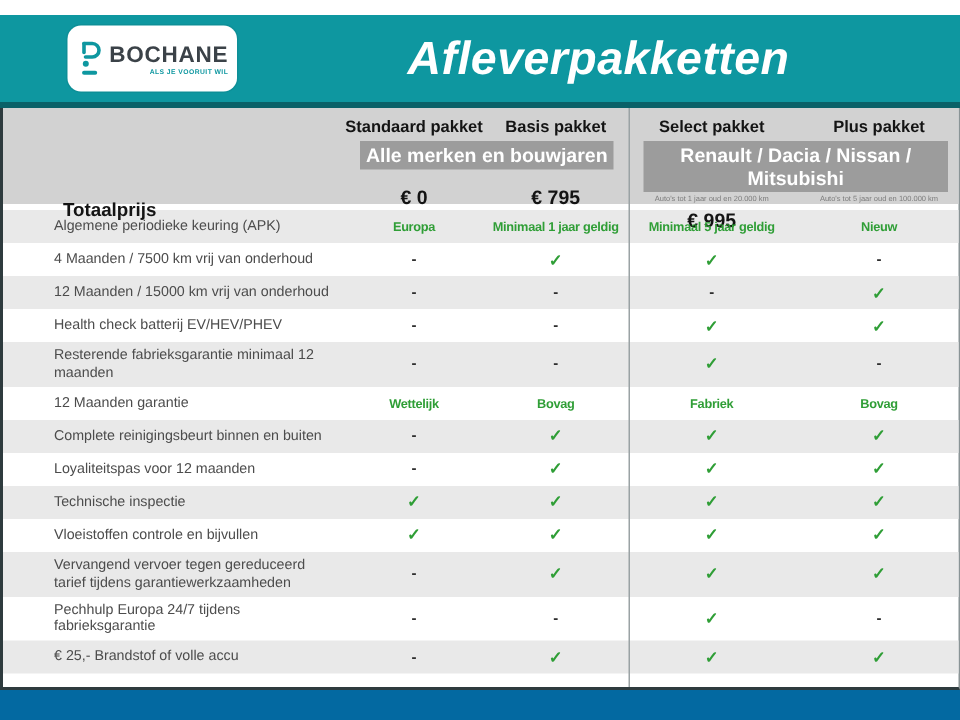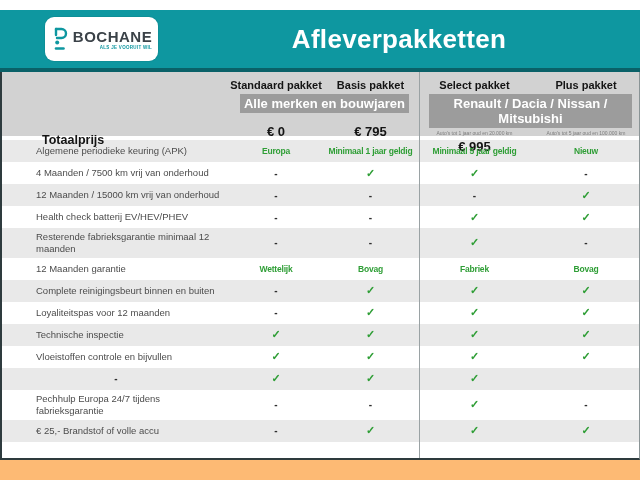--- a/index.html
+++ b/index.html
@@ -1,32 +1,32 @@
 <!DOCTYPE html>
 <html><head>
 <meta charset="utf-8">
 <style>
   * { margin:0; padding:0; box-sizing:border-box; }
   html,body { width:640px; height:480px; overflow:hidden; background:#ffffff;
               font-family:"Liberation Sans", sans-serif; }
 
-  .page { width:640px; height:480px; position:relative; background:#fdba74; }
+  .page { width:640px; height:480px; position:relative; background:#0369a1; }
 
   
   .topstrip { height:10px; background:#fff; }
   .header { height:62px; background:#0e97a0; border-bottom:4px solid #0a6168;
             display:flex; align-items:center; }
   .logo-card { width:113px; height:44px; background:#fff; border-radius:9px;
                margin-left:45px; display:flex; align-items:center; justify-content:center;
                gap:4px; flex:none; box-shadow:0 0 0 1px rgba(0,0,0,0.05); }
   .logo-text-wrap { display:flex; flex-direction:column; align-items:flex-end; }
   .logo-name { font-size:15px; font-weight:700; color:#3b4248; letter-spacing:0.5px; line-height:1; }
   .logo-tagline { font-size:4.5px; font-weight:700; color:#0e97a0; letter-spacing:0.3px; margin-top:1px; }
   .title-zone { flex:1; text-align:center; }
-  .page-title { color:#ffffff; font-size:26px; font-weight:800; letter-spacing:0.3px; }
+  .page-title { color:#ffffff; font-size:31px; font-weight:800; letter-spacing:0.3px;font-style:italic; }
 
   
   .table-wrap { position:relative; height:388px; border-left:2px solid #2e3b3e;
                 border-bottom:2px solid #2e3b3e; border-right:1px solid #8a9496;
                 background:#fff; }
   .divider { position:absolute; left:417px; top:0; bottom:0; width:1px; background:#9aa2a4; }
 
   
   .band { display:grid; grid-template-columns:228px 189px 223px; height:64px; background:#d2d2d2; }
   .price-label { align-self:end; padding:0 0 7px 40px; font-weight:700; font-size:12.5px; color:#141414; }
@@ -182,20 +182,21 @@
           <div class="val check">✓</div>
         </div>
         <div class="row">
           <div class="label">Vloeistoffen controle en bijvullen</div>
           <div class="val check">✓</div>
           <div class="val check">✓</div>
           <div class="val check">✓</div>
           <div class="val check">✓</div>
         </div>
         <div class="row">
+          <div class="label">Vervangend vervoer tegen gereduceerd tarief tijdens garantiewerkzaamheden</div>
           <div class="val dash">-</div>
           <div class="val check">✓</div>
           <div class="val check">✓</div>
           <div class="val check">✓</div>
         </div>
         <div class="row">
           <div class="label">Pechhulp Europa 24/7 tijdens fabrieksgarantie</div>
           <div class="val dash">-</div>
           <div class="val dash">-</div>
           <div class="val check">✓</div>

